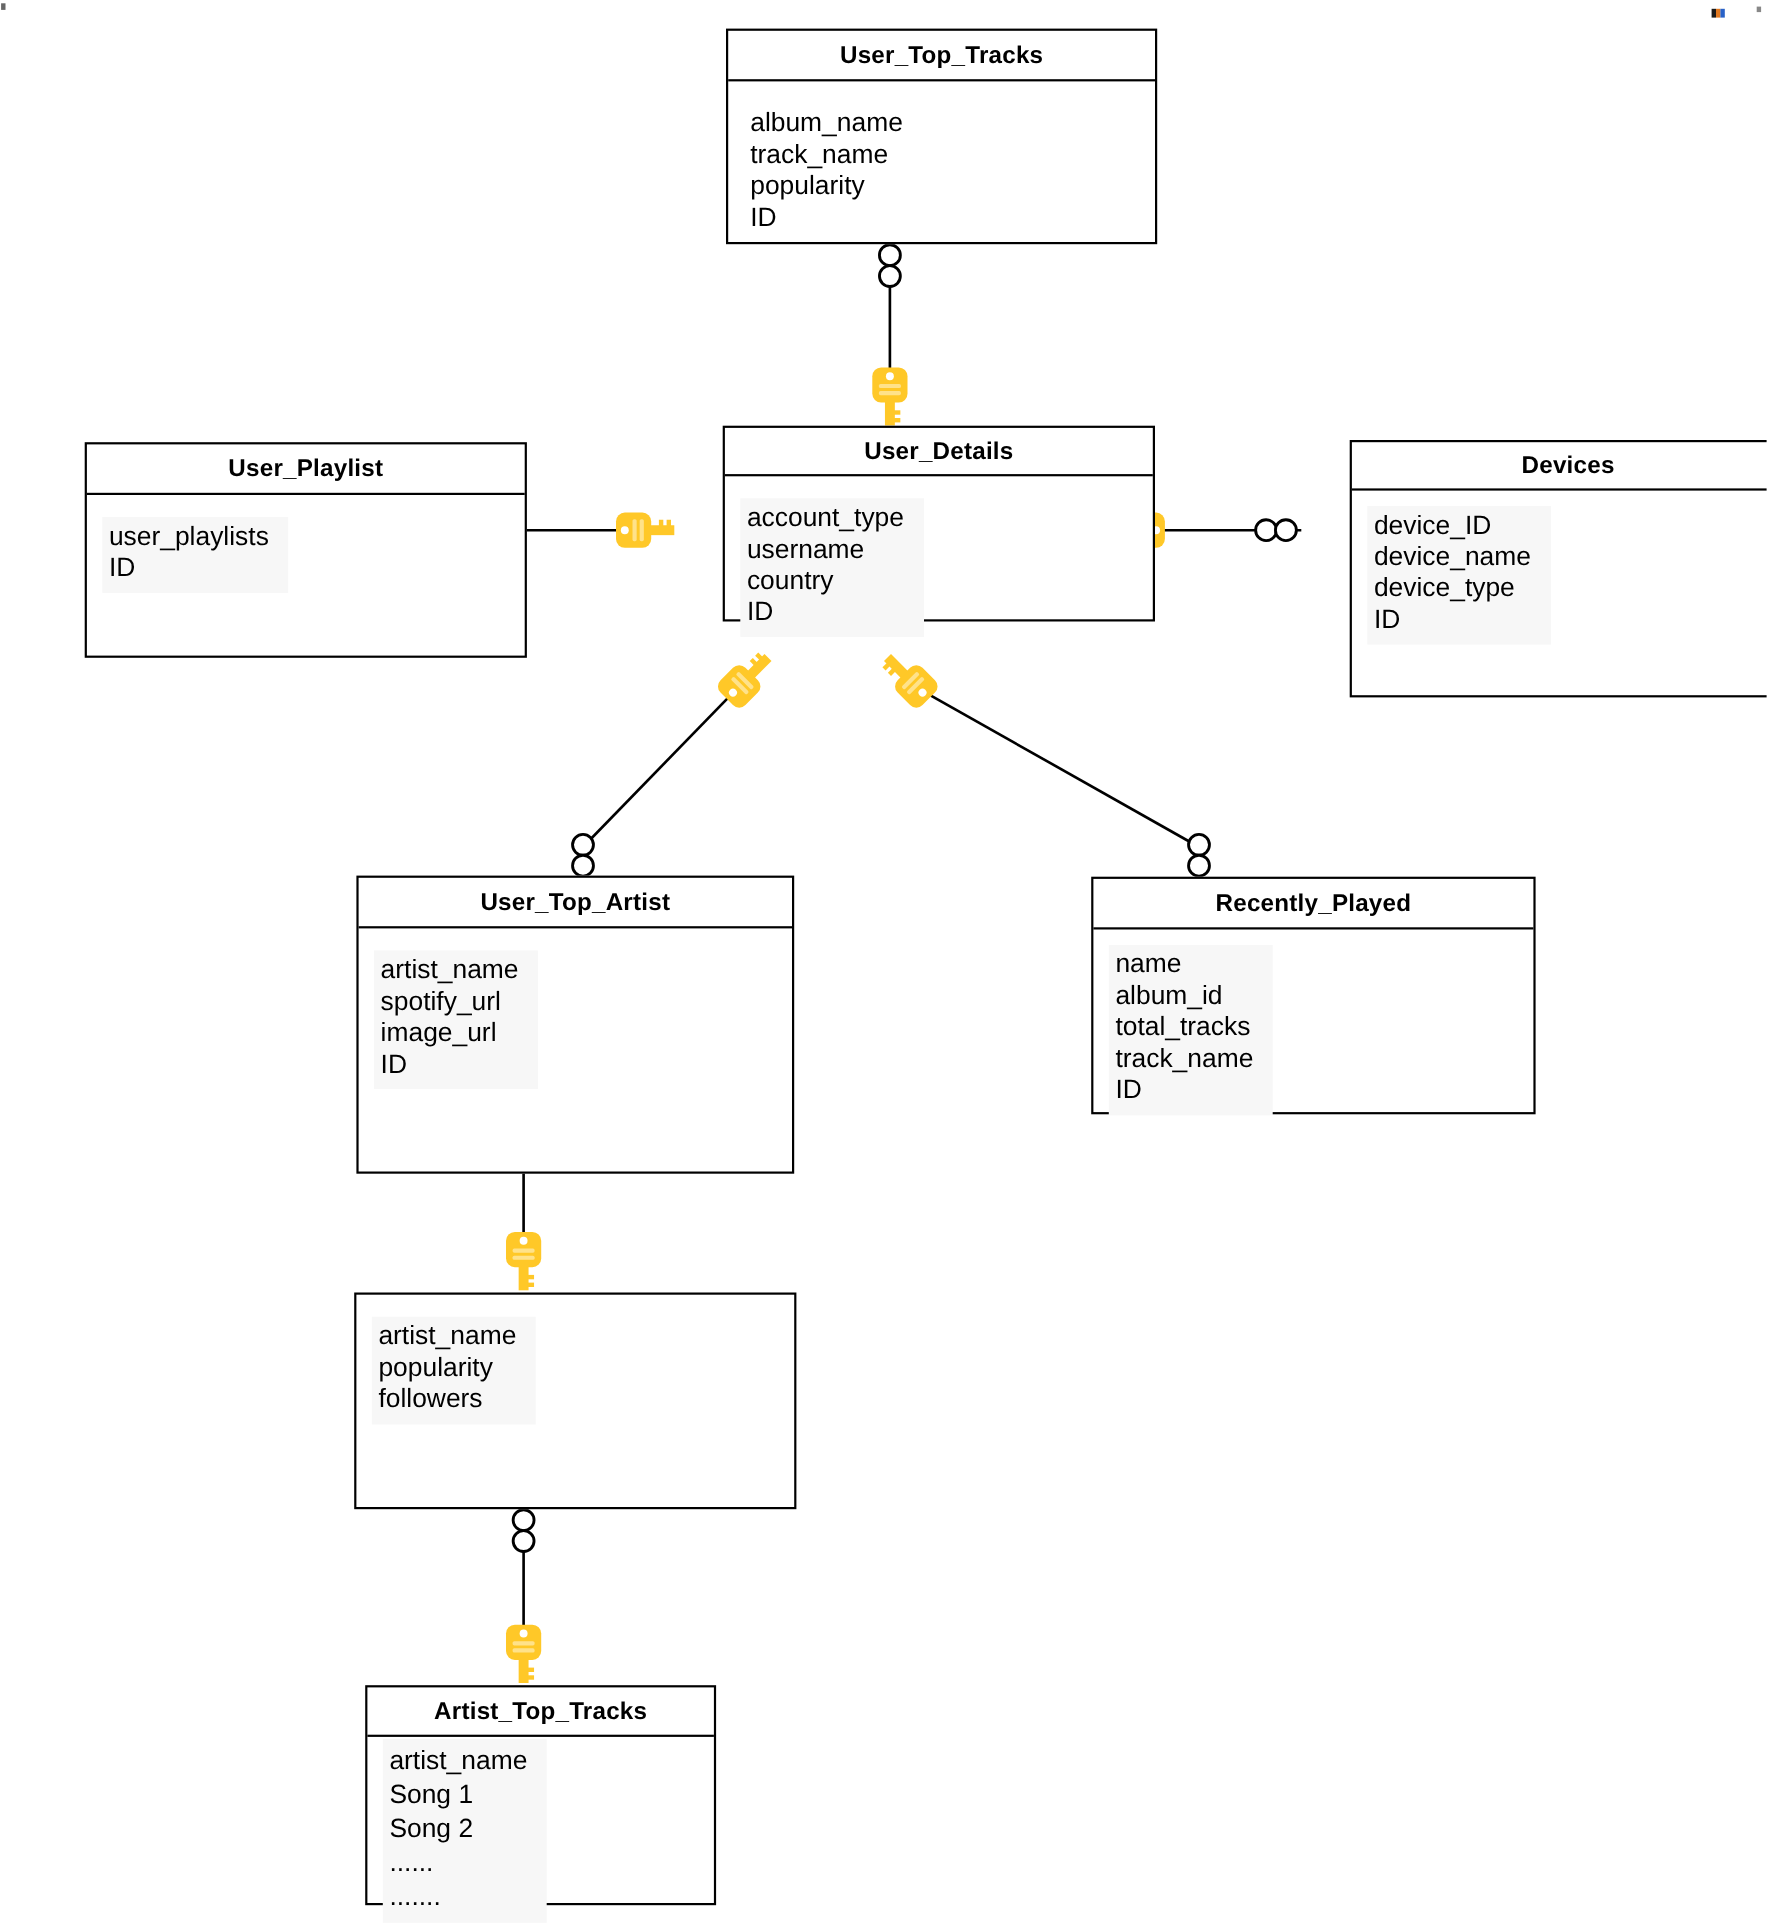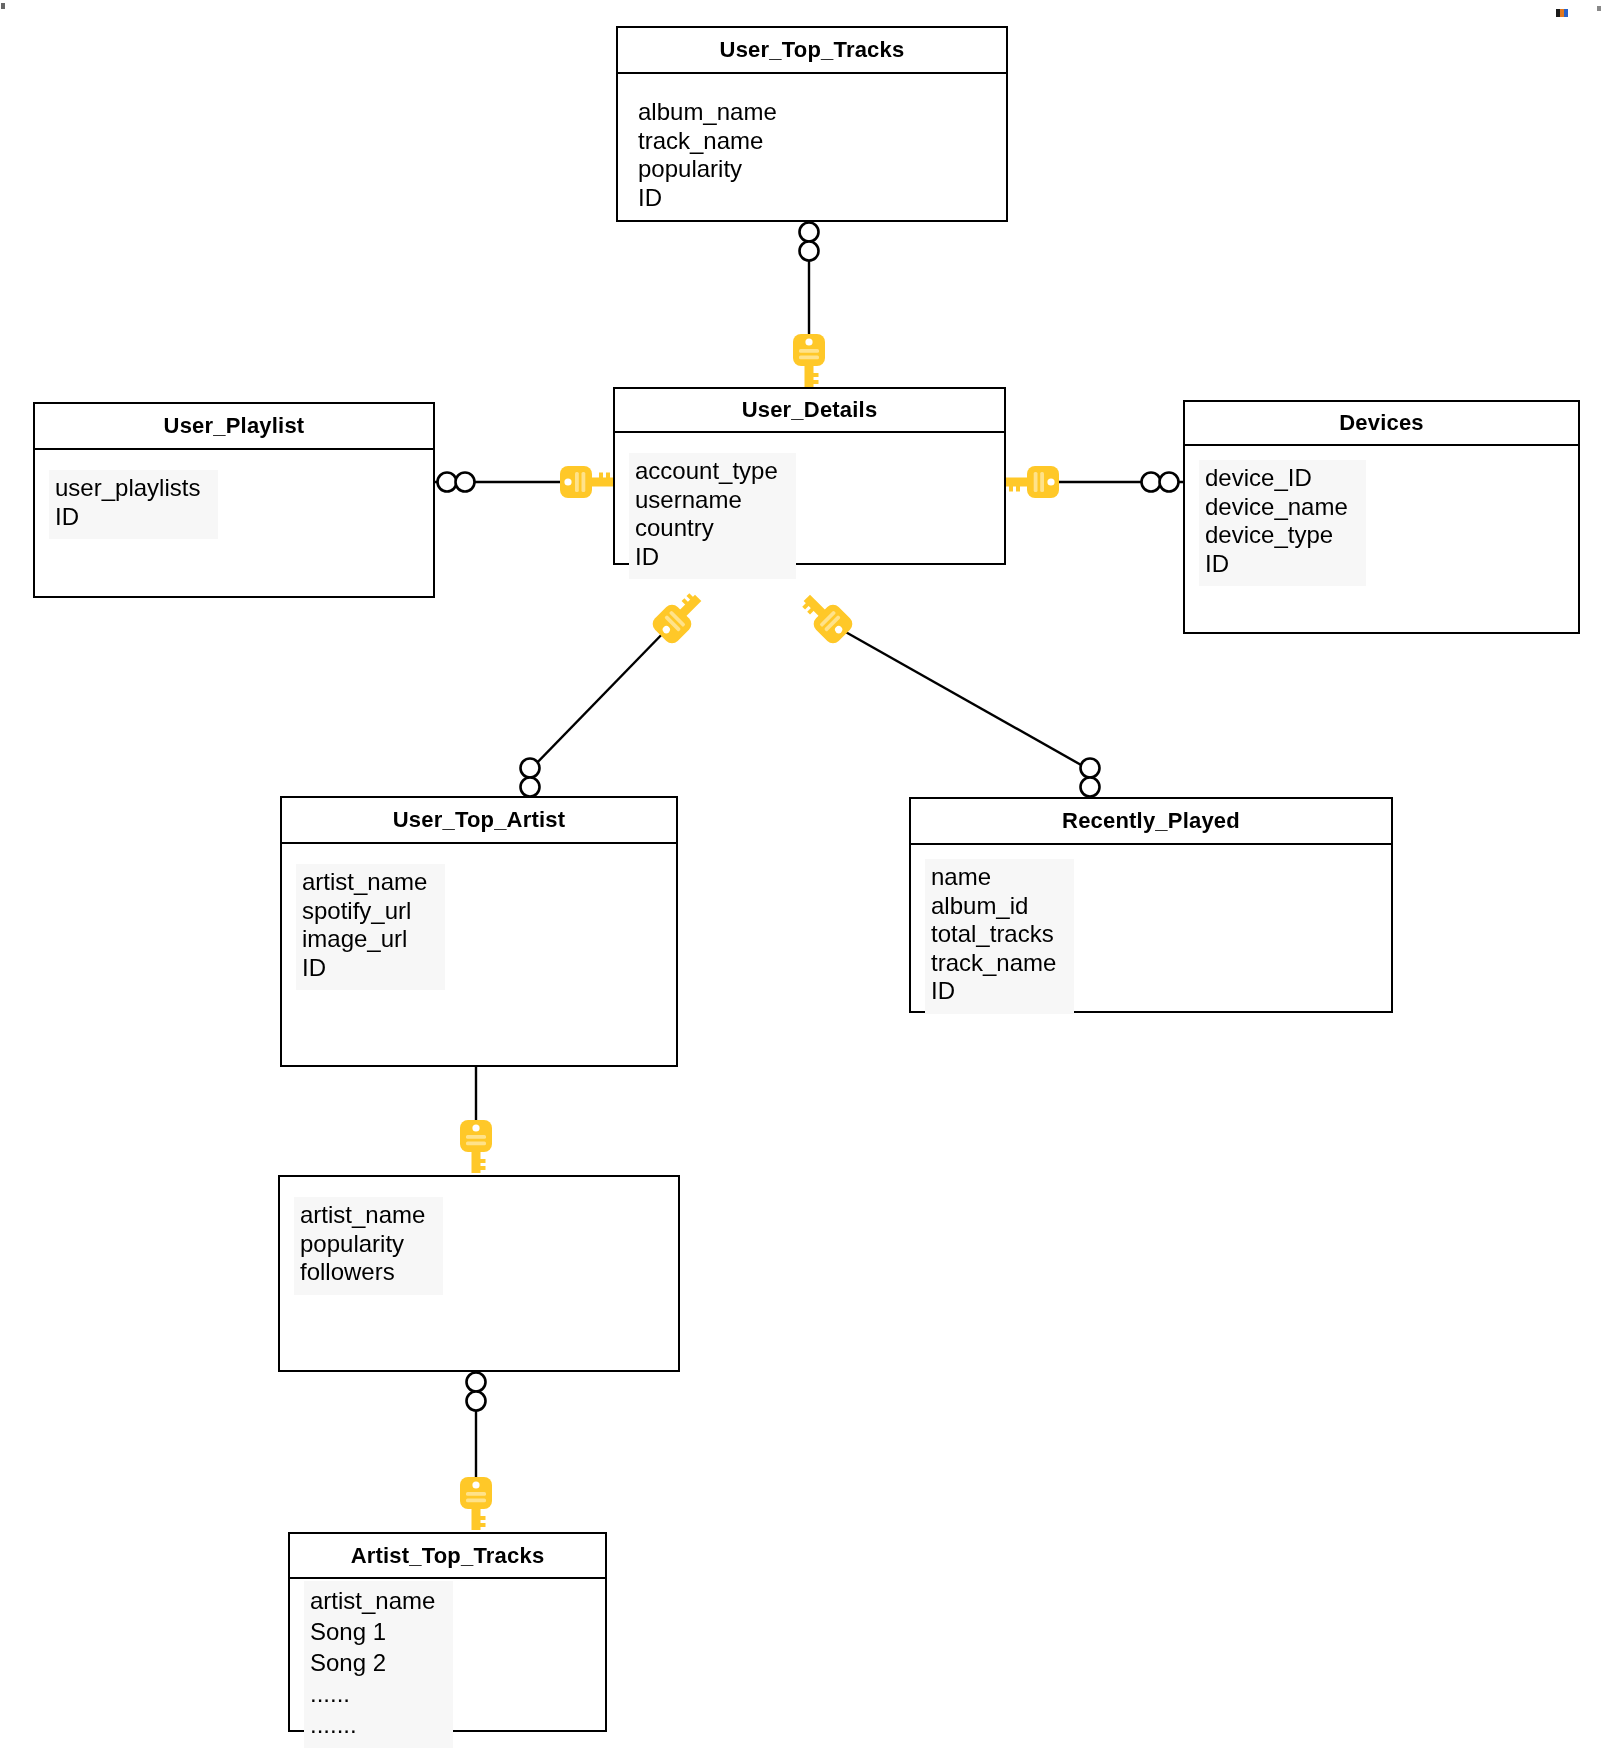--- a/index.html
+++ b/index.html
@@ -5,21 +5,21 @@
   html,body{margin:0;padding:0;background:#ffffff;}
   body{
     width:1606px;height:1756px;position:relative;overflow:hidden;
     font-family:"Liberation Sans","DejaVu Sans",sans-serif;color:#000;
   }
   .canvas{position:absolute;left:0;top:0;width:1606px;height:1756px;background:#fff;}
   svg.wires{position:absolute;left:0;top:0;width:1606px;height:1756px;}
   .rel-line{stroke:#000;stroke-width:2.4;fill:none;}
   .card-circle{fill:#fff;stroke:#000;stroke-width:2.6;}
   .entity{
-    position:absolute;background:#fff;border:2.5px solid #000;box-sizing:border-box;
+    position:absolute;background:#fff;border:2.5px solid #000;box-sizing:border-box;margin-left:44px;
   }
   .entity-title{
     height:44px;border-bottom:2.5px solid #000;
     display:flex;align-items:center;justify-content:center;
     font-weight:bold;font-size:22px;letter-spacing:0.2px;
   }
   .entity-body{padding:20px 0 0 14px;}
   .entity-body.tight{padding-top:14px;}
   .entity-body.flush{padding-top:2px;}
   .fields-highlight{display:inline-block;background:#f7f7f7;padding:4px 18px 8px 6px;}
@@ -148,21 +148,21 @@
     <div class="entity-body">
       <div class="fields-highlight">
         <div class="field">artist_name</div>
         <div class="field">spotify_url</div>
         <div class="field">image_url</div>
         <div class="field">ID</div>
       </div>
     </div>
   </div>
 
-  <div class="entity" style="left:909px;top:797px;width:484px;height:216px">
+  <div class="entity" style="left:948px;top:797px;width:404px;height:216px">
     <div class="entity-title">Recently_Played</div>
     <div class="entity-body tight">
       <div class="fields-highlight">
         <div class="field">name</div>
         <div class="field">album_id</div>
         <div class="field">total_tracks</div>
         <div class="field">track_name</div>
         <div class="field">ID</div>
       </div>
     </div>

